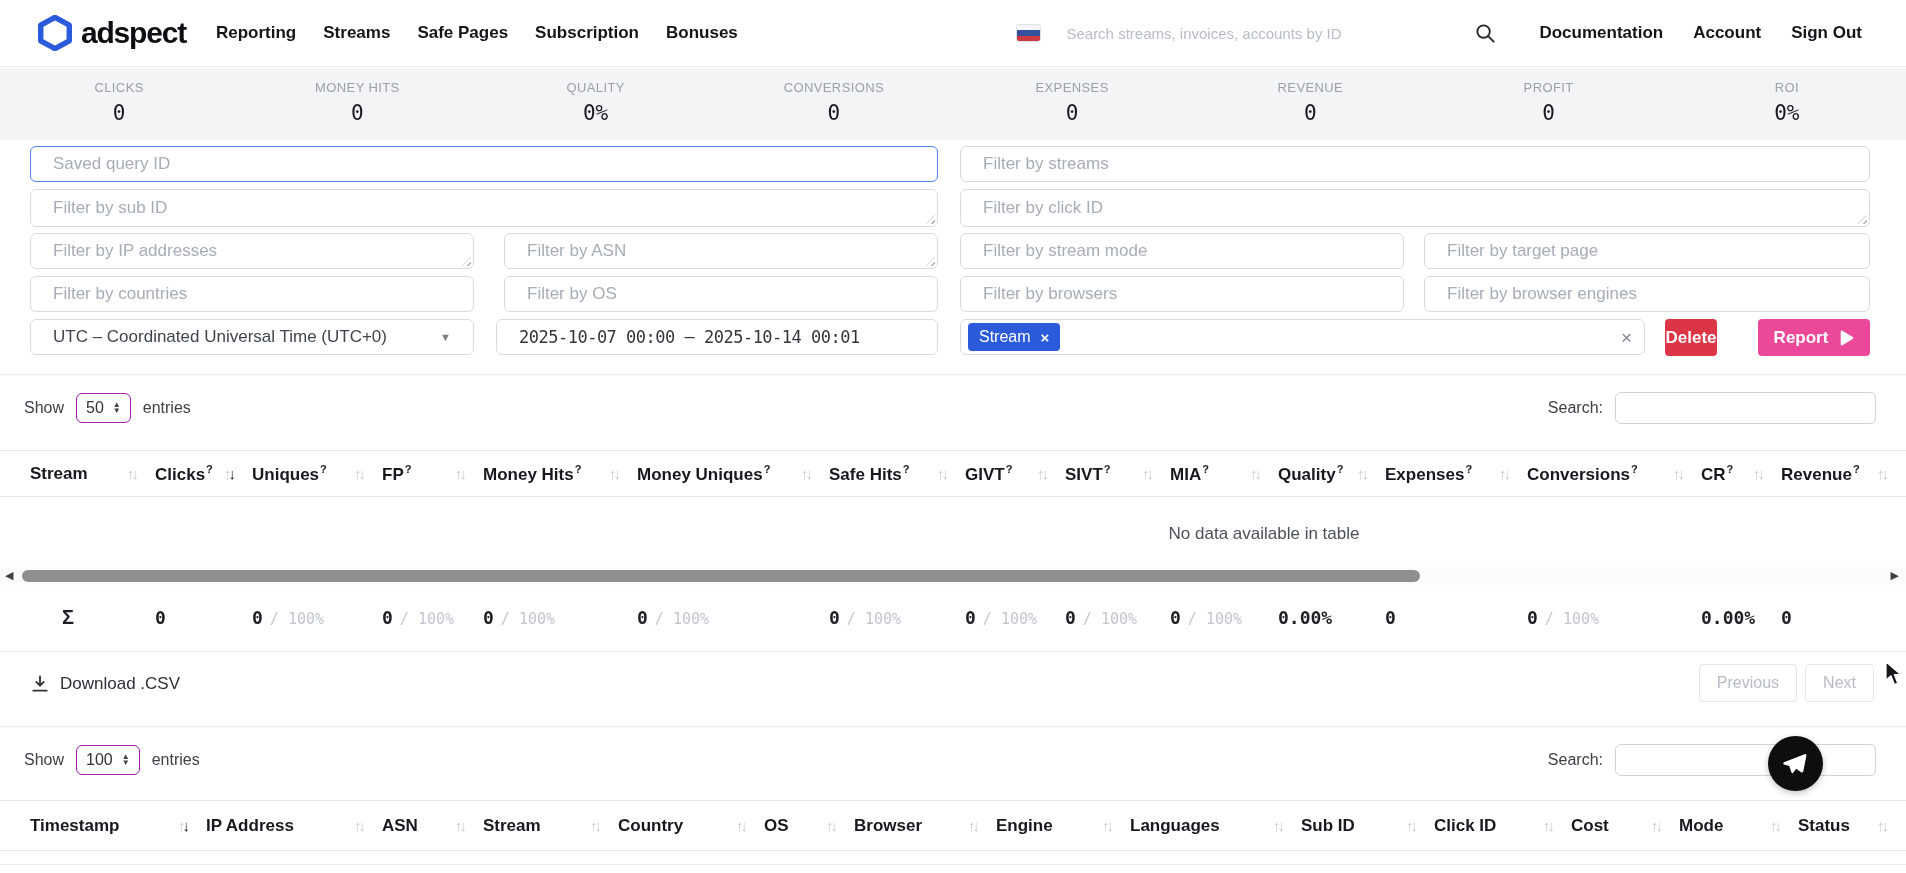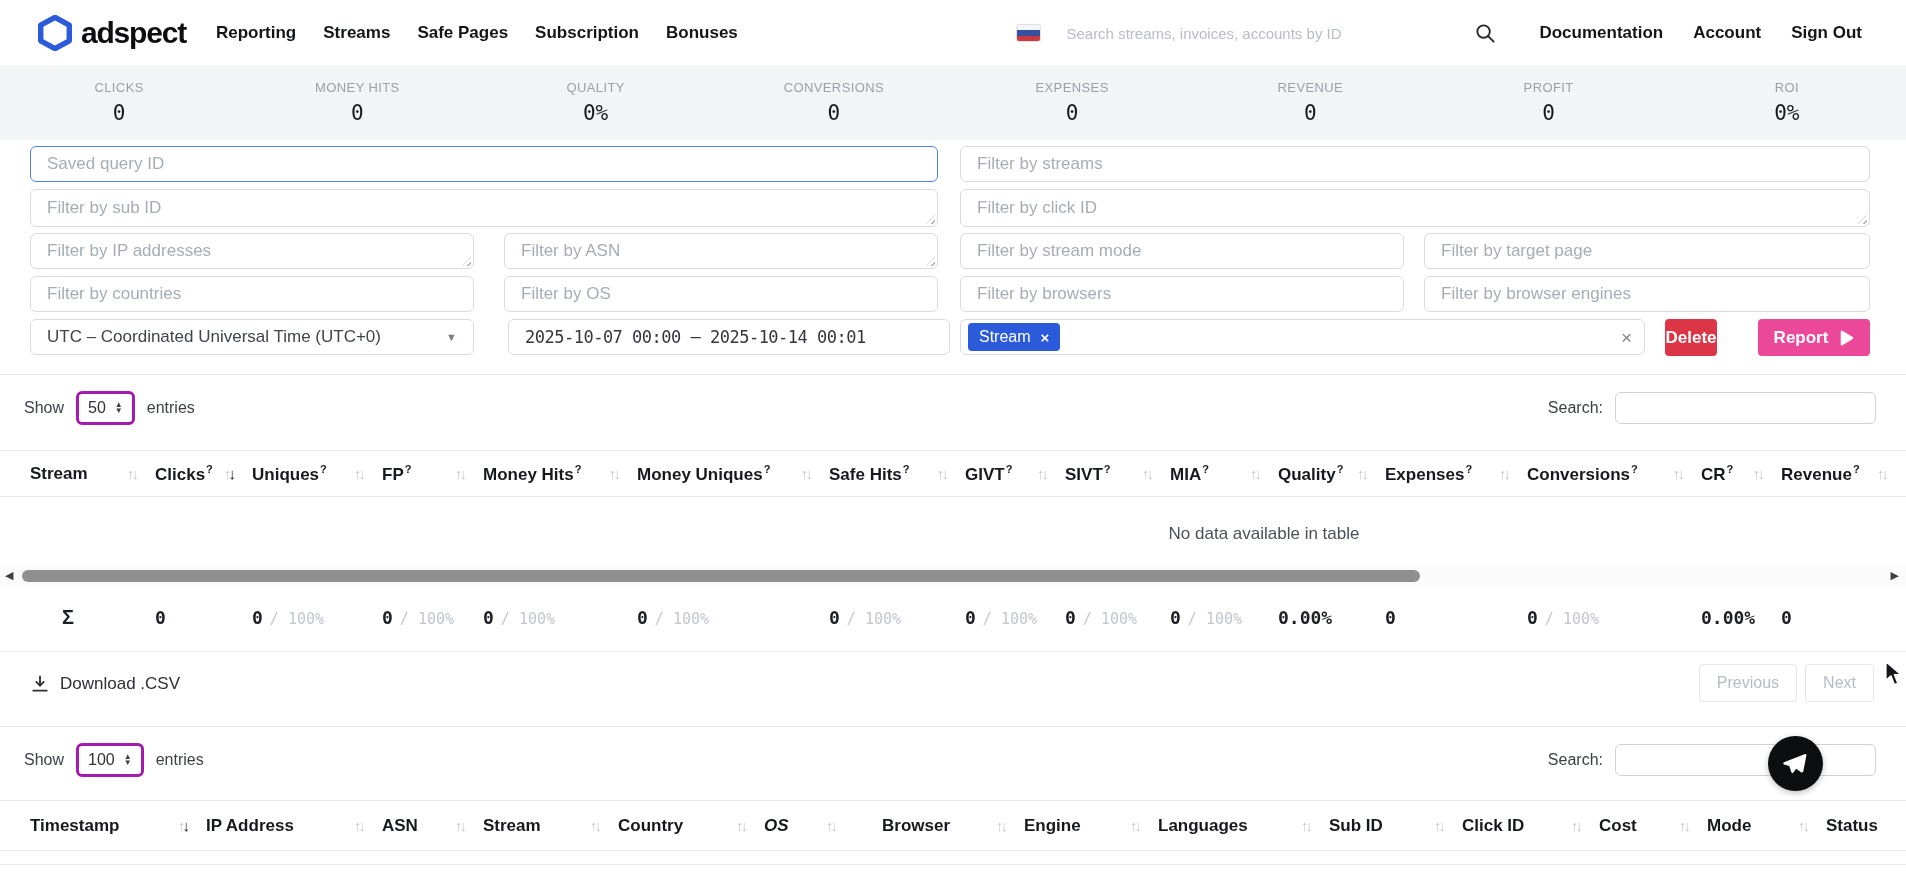--- a/index.html
+++ b/index.html
@@ -28,21 +28,21 @@
   #nav-right-links { display:flex; gap:30px; margin-left:42px; }
   
   #stats { position:absolute; top:68px; left:0; width:1906px; height:72px;
     background:#f3f4f6; display:flex; }
   .stat { flex:1; display:flex; flex-direction:column; align-items:center; padding-top:12px; }
   .stat-label { font-size:13px; color:#9aa1aa; letter-spacing:.4px; }
   .stat-value { font-family:"DejaVu Sans Mono", monospace; font-size:21px; color:#17191d; margin-top:6px; }
   
   .f-input, .f-box { position:absolute; height:36px; border:1px solid #d8dbe0; border-radius:6px;
     background:#fff; font-family:"Liberation Sans",sans-serif; font-size:17px; color:#454b52;
-    padding:0 16px; outline:none; }
+    padding:0 22px; outline:none; }
   .f-input::placeholder { color:#a6adb5; }
   .f-input.focused { border:1.5px solid #4c85f2; }
   .f-wrap { position:absolute; }
   .f-wrap .f-input { position:static; width:100%; height:100%; display:block; }
   .f-wrap::after { content:""; position:absolute; right:3px; bottom:3px; width:9px; height:9px;
     clip-path:polygon(100% 0,100% 100%,0 100%);
     background:repeating-linear-gradient(135deg,#aab0b7 0 1.6px,transparent 1.6px 4.8px); }
   .f-box { display:flex; align-items:center; }
   #tz-select { justify-content:space-between; cursor:pointer; color:#3f454c; }
   #tz-arrow { font-size:11px; color:#7a8088; }
@@ -54,21 +54,21 @@
   #tag-clear { margin-left:auto; color:#80868e; font-size:19px; line-height:1; cursor:pointer; }
   .btn { position:absolute; height:37px; border:none; border-radius:4px; color:#fff;
     font-family:"Liberation Sans",sans-serif; font-size:17px; font-weight:700;
     display:flex; align-items:center; justify-content:center; cursor:pointer; }
   #btn-delete { background:#dc3545; }
   #btn-report { background:#ec4899; gap:12px; }
   .divider { position:absolute; left:0; width:1906px; height:1px; background:#e9ebee; }
   
   .controls { position:absolute; left:24px; width:1852px; display:flex; align-items:center; gap:12px; }
   .ctrl-label { font-size:16px; color:#3c4147; }
-  .pagesel { display:inline-flex; align-items:center; gap:9px; border:3px solid #a21caf;
+  .pagesel { display:inline-flex; align-items:center; gap:9px; border:1px solid #a21caf;
     border-radius:6px; padding:5px 9px; background:#fff; cursor:pointer; }
   .pagesel .num { font-size:16px; color:#2f3338; }
   .spin { display:flex; flex-direction:column; font-size:8px; line-height:6px; color:#3c4147; }
   .search-group { margin-left:auto; display:flex; align-items:center; gap:12px; }
   .search-input { border:1px solid #cfd3d9; border-radius:6px; height:32px; width:261px;
     font-size:16px; padding:0 10px; outline:none; background:#fff; }
   
   .t-header { position:absolute; left:0; width:1906px; display:flex; align-items:center;
     padding-left:30px; background:#fff; border-top:1px solid #e6e8eb; border-bottom:1px solid #e6e8eb; }
   .t-cell { display:flex; align-items:center; justify-content:space-between;
@@ -202,21 +202,21 @@
 
 <input class="f-input" style="left: 30px; top: 276px; width: 444px;" placeholder="Filter by countries">
 <input class="f-input" style="left: 504px; top: 276px; width: 434px;" placeholder="Filter by OS">
 <input class="f-input" style="left: 960px; top: 276px; width: 444px;" placeholder="Filter by browsers">
 <input class="f-input" style="left: 1424px; top: 276px; width: 446px;" placeholder="Filter by browser engines">
 
 <div class="f-box" id="tz-select" style="left:30px; top:319px; width:444px;">
   <span>UTC – Coordinated Universal Time (UTC+0)</span>
   <span id="tz-arrow">▼</span>
 </div>
-<div class="f-box" id="date-input" style="left:496px; top:319px; width:442px;margin-left:12px;">
+<div class="f-box" id="date-input" style="left:496px; top:319px; width:442px;">
   <span>2025-10-07 00:00 – 2025-10-14 00:01</span>
 </div>
 <div class="f-box" id="tagbox" style="left:960px; top:319px; width:685px;">
   <span class="tag">
     <span>Stream</span>
     <span class="tag-x">×</span>
   </span>
   <span id="tag-clear">×</span>
 </div>
 <button class="btn" id="btn-delete" style="left:1665px; top:319px; width:52px;">Delete</button>
@@ -485,28 +485,28 @@
         <span class="arr">↓</span>
       </span>
     </div>
     <div class="t-cell" style="width: 146px;">
       <span class="t-label">Country</span>
       <span class="sorts">
         <span class="arr">↑</span>
         <span class="arr">↓</span>
       </span>
     </div>
-    <div class="t-cell" style="width: 90px; font-style: italic;">
+    <div class="t-cell" style="width: 90px;">
       <span class="t-label">OS</span>
       <span class="sorts">
         <span class="arr">↑</span>
         <span class="arr">↓</span>
       </span>
     </div>
-    <div class="t-cell" style="width: 142px; margin-left: 28px;">
+    <div class="t-cell" style="width: 142px;">
       <span class="t-label">Browser</span>
       <span class="sorts">
         <span class="arr">↑</span>
         <span class="arr">↓</span>
       </span>
     </div>
     <div class="t-cell" style="width: 134px;">
       <span class="t-label">Engine</span>
       <span class="sorts">
         <span class="arr">↑</span>

